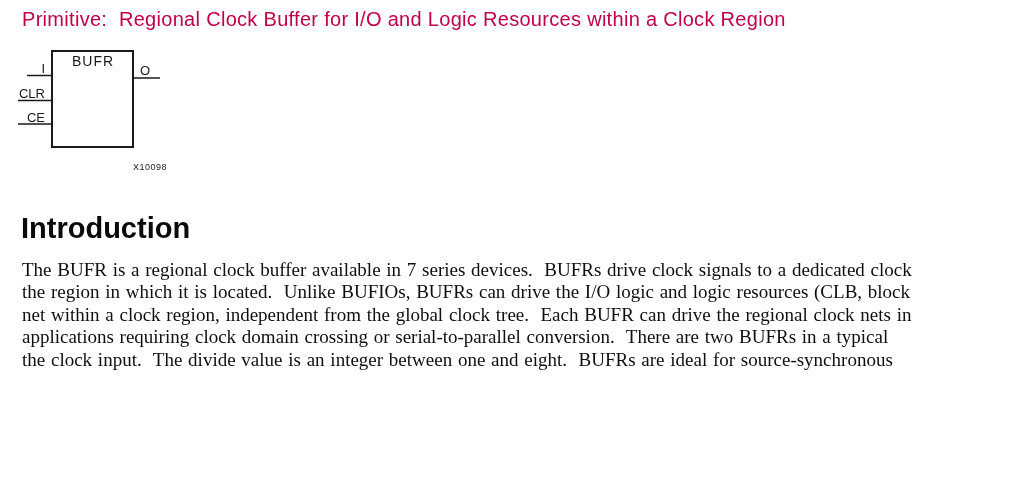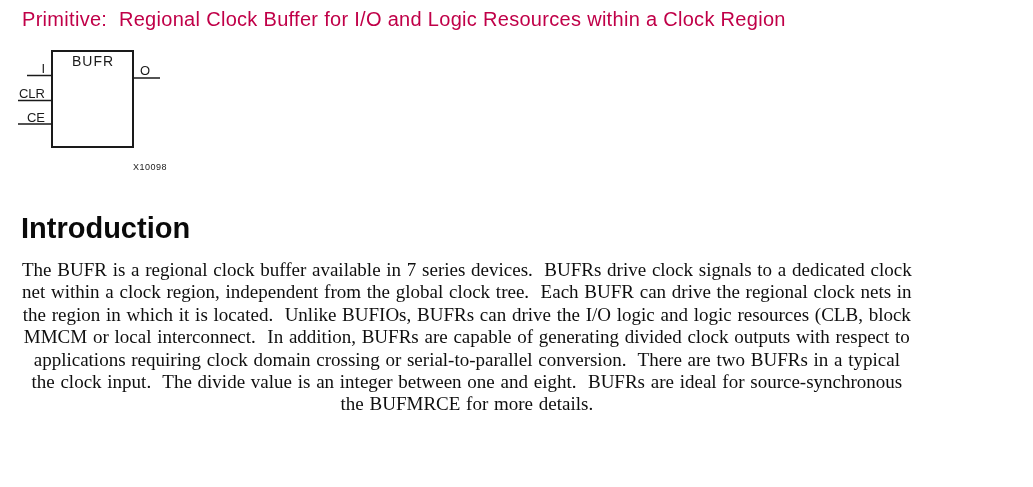--- a/index.html
+++ b/index.html
@@ -66,21 +66,20 @@
     left: 22px;
     top: 259px;
     font-family: "Liberation Serif", "DejaVu Serif", serif;
     font-size: 19px;
     line-height: 22.4px;
     color: #0f0f0f;
     word-spacing: 1px;
   }
   .paragraph .line {
     white-space: pre;
-    text-align: center;
   }
 </style>
 </head>
 <body>
 
 <div class="page">
 
   <div class="doc-title">Primitive:  Regional Clock Buffer for I/O and Logic Resources within a Clock Region</div>
 
   <div class="figure">
@@ -103,21 +102,19 @@
       <text x="140" y="30" text-anchor="start" class="pin-label">O</text>
 
       <text x="133" y="125" text-anchor="start" class="figure-id">X10098</text>
     </svg>
   </div>
 
   <div class="section-heading">Introduction</div>
 
   <div class="paragraph">
     <div class="line">The BUFR is a regional clock buffer available in 7 series devices.  BUFRs drive clock signals to a dedicated clock</div>
+    <div class="line">the region in which it is located.  Unlike BUFIOs, BUFRs can drive the I/O logic and logic resources (CLB, block</div>
     <div class="line">net within a clock region, independent from the global clock tree.  Each BUFR can drive the regional clock nets in</div>
-    <div class="line">the region in which it is located.  Unlike BUFIOs, BUFRs can drive the I/O logic and logic resources (CLB, block</div>
-    <div class="line">MMCM or local interconnect.  In addition, BUFRs are capable of generating divided clock outputs with respect to</div>
     <div class="line">applications requiring clock domain crossing or serial-to-parallel conversion.  There are two BUFRs in a typical</div>
     <div class="line">the clock input.  The divide value is an integer between one and eight.  BUFRs are ideal for source-synchronous</div>
-    <div class="line">the BUFMRCE for more details.</div>
   </div>
 
 </div>
 
 </body></html>

